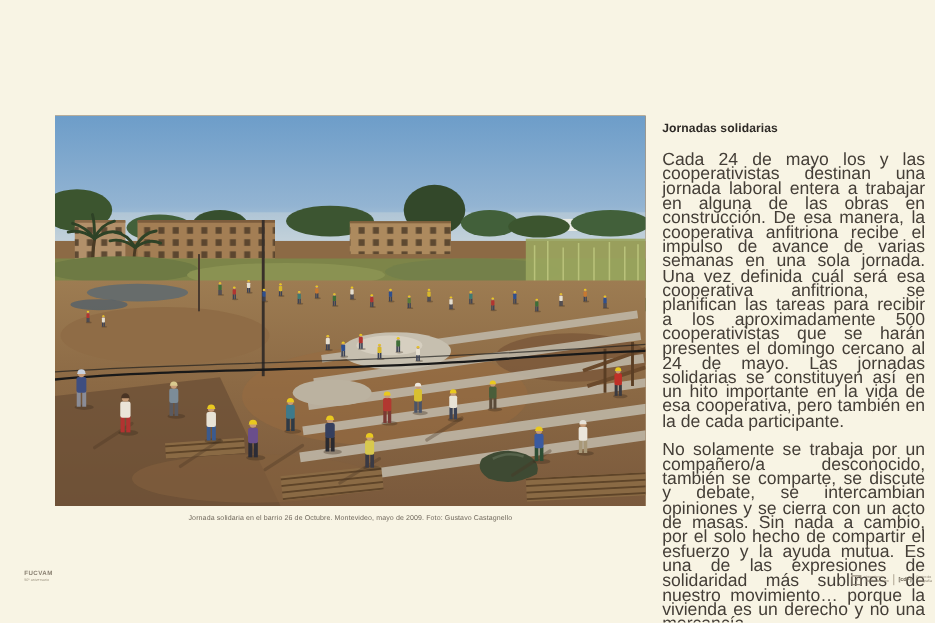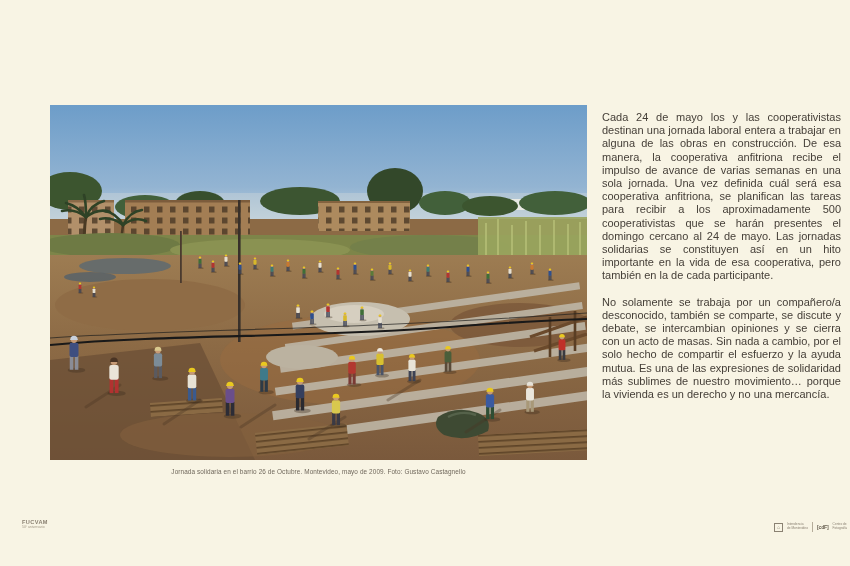--- a/index.html
+++ b/index.html
@@ -19,21 +19,21 @@
     position:absolute;left:50px;top:468px;width:537px;
     text-align:center;font-size:6.4px;letter-spacing:.1px;color:#70685C;
   }
   .article{
     position:absolute;left:602px;top:111px;width:239px;color:#443E37;
   }
   .article h1{
     font-size:11px;font-weight:bold;color:#2E2A26;margin:0 0 16px 0;letter-spacing:.1px;
   }
   .article p{
-    font-size:11px;line-height:13.2px;text-align:justify;margin:0 0 13px 0;
+    font-size:16px;line-height:13.2px;text-align:justify;margin:0 0 13px 0;
   }
   .footer-brand{
     position:absolute;left:22px;top:519px;color:#8A8172;line-height:1.1;
   }
   .footer-brand .brand{font-size:5.6px;font-weight:bold;letter-spacing:.4px;}
   .footer-brand .sub{font-size:3.4px;color:#A39A88;margin-top:1px;}
   .footer-logos{
     position:absolute;left:774px;top:522px;display:flex;align-items:center;gap:4px;color:#8A8172;
   }
   .logo-box{
@@ -242,20 +242,21 @@
       <use href="#fig" transform="translate(440 284) scale(1.15)" style="color:#3A5AA0;--p:#2E4E34"></use>
       <use href="#fig" transform="translate(480 278) scale(1.1)" style="color:#EAE6DC;--h:#E6E2D8;--p:#A89878"></use>
       <use href="#fig" transform="translate(512 230) scale(0.95)" style="color:#C03028;--p:#3A3A40"></use>
     </g>
   </svg>
 </figure>
 
 <div class="caption">Jornada solidaria en el barrio 26 de Octubre. Montevideo, mayo de 2009. Foto: Gustavo Castagnello</div>
 
 <div class="article">
+  <h1>Jornadas solidarias</h1>
   <p>Cada 24 de mayo los y las cooperativistas destinan una jornada laboral entera a trabajar en alguna de las obras en construcción. De esa manera, la cooperativa anfitriona recibe el impulso de avance de varias semanas en una sola jornada. Una vez definida cuál será esa cooperativa anfitriona, se planifican las tareas para recibir a los aproximadamente 500 cooperativistas que se harán presentes el domingo cercano al 24 de mayo. Las jornadas solidarias se constituyen así en un hito importante en la vida de esa cooperativa, pero también en la de cada participante.</p>
   <p>No solamente se trabaja por un compañero/a desconocido, también se comparte, se discute y debate, se intercambian opiniones y se cierra con un acto de masas. Sin nada a cambio, por el solo hecho de compartir el esfuerzo y la ayuda mutua. Es una de las expresiones de solidaridad más sublimes de nuestro movimiento… porque la vivienda es un derecho y no una mercancía.</p>
 </div>
 
 <div class="footer-brand">
   <div class="brand">FUCVAM</div>
   <div class="sub">50º aniversario</div>
 </div>
 
 <div class="footer-logos">

